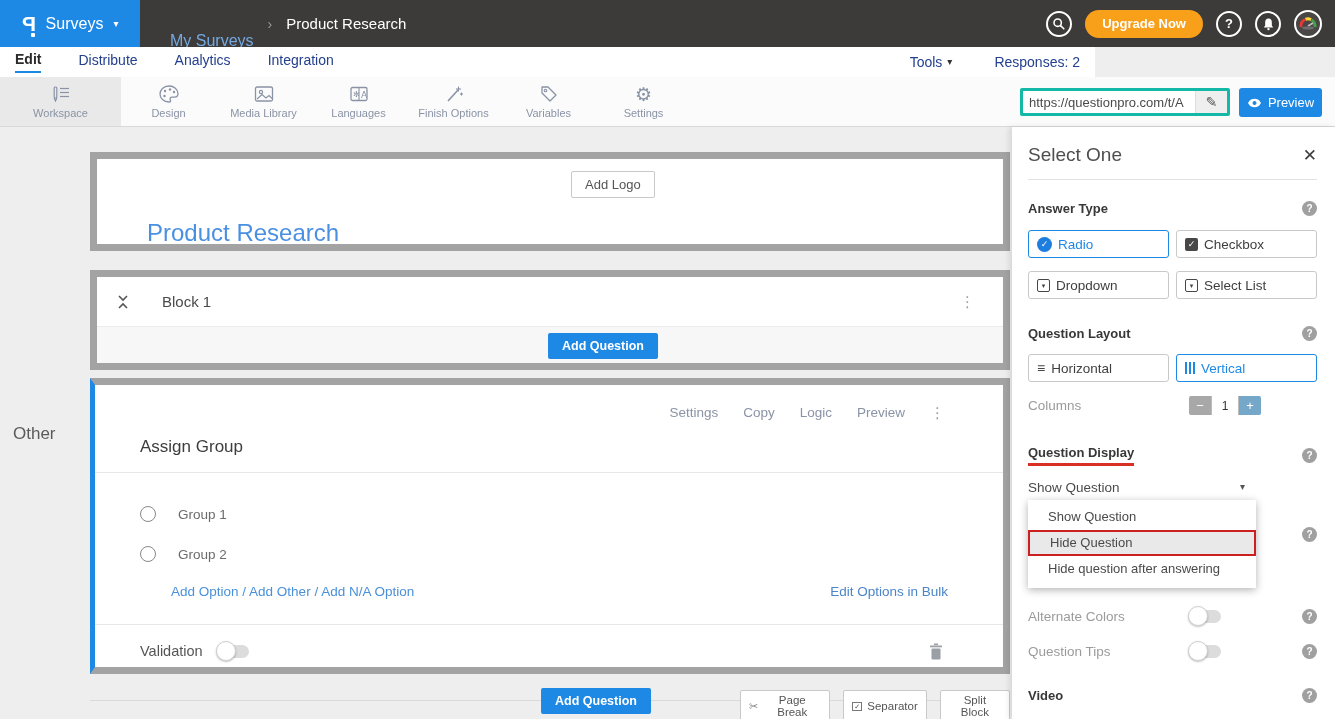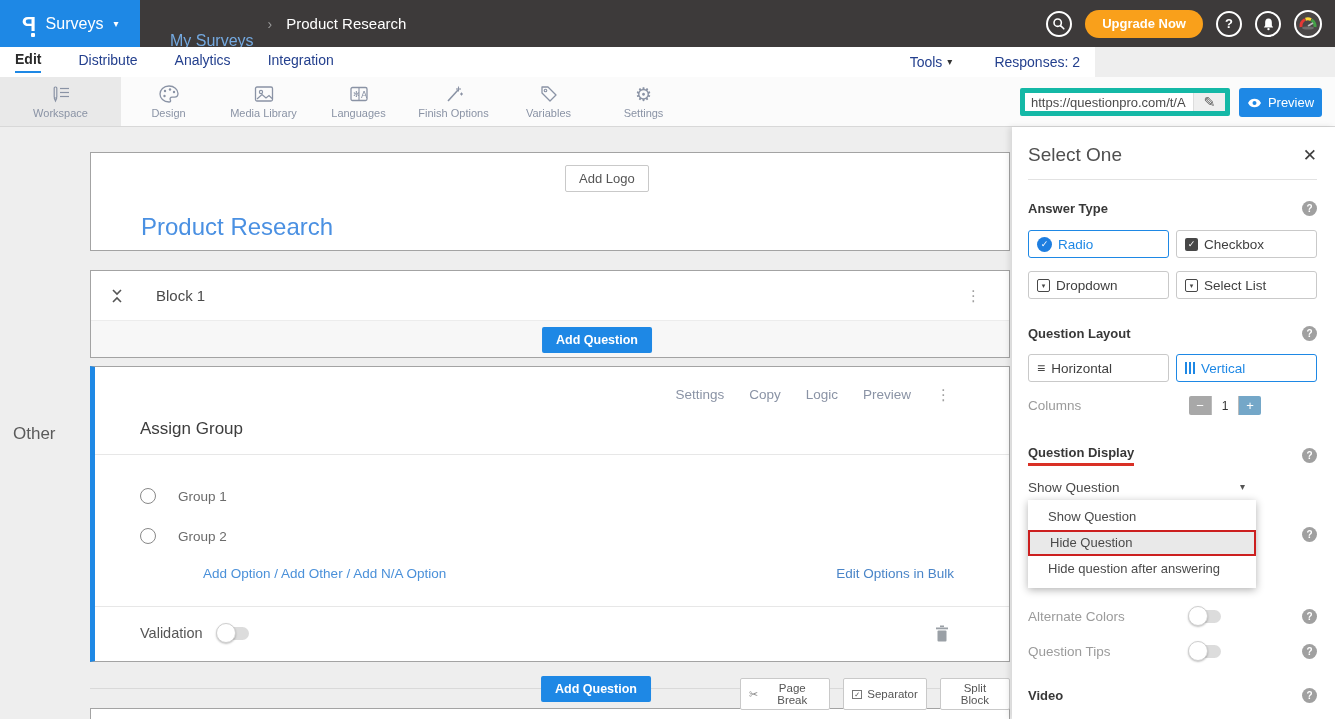--- a/index.html
+++ b/index.html
@@ -32,30 +32,30 @@
   .tools-link .caret { color:#333; }
   .responses { font-size:14px; color:#24408e; cursor:pointer; }
 
   
   .toolbar { position:absolute; left:0; top:77px; width:1335px; height:50px; background:#fbfbfb; border-bottom:1px solid #d8d8d8; display:flex; align-items:stretch; }
   .tool-item { width:95px; display:flex; flex-direction:column; align-items:center; justify-content:center; gap:3px; cursor:pointer; color:#8a93a5; }
   .tool-item.active { width:121px; background:#e9e9e9; }
   .tool-item .tlabel { font-size:11px; color:#8a93a5; }
   .tool-item svg { display:block; }
   .gear-glyph { font-size:19px; line-height:20px; color:#8a93a5; font-family:"DejaVu Sans",sans-serif; }
-  .url-field { position:absolute; right:105px; top:11px; width:210px; height:28px; border:5px solid #14b8a6; border-radius:2px; background:#fff; display:flex; overflow:hidden; }
+  .url-field { position:absolute; right:105px; top:11px; width:210px; height:28px; border:3px solid #14b8a6; border-radius:2px; background:#fff; display:flex; overflow:hidden; }
   .url-field input { flex:1; border:none; outline:none; font-size:13px; color:#4a4a4a; padding:0 6px; font-family:inherit; min-width:0; }
   .url-edit { width:32px; background:#efefef; border-left:1px solid #ddd; display:flex; align-items:center; justify-content:center; color:#555; font-size:14px; cursor:pointer; }
   .preview-btn { position:absolute; right:13px; top:11px; width:83px; height:29px; background:#1e88e5; border:none; border-radius:3px; color:#fff; font-size:13px; display:flex; align-items:center; justify-content:center; gap:6px; cursor:pointer; font-family:inherit; }
 
   
   .canvas { position:absolute; left:0; top:127px; width:1335px; height:592px; background:#eeeeee; overflow:hidden; }
   .group-label { position:absolute; left:13px; top:297px; font-size:17px; color:#5a5a5a; }
   .canvas-col { position:absolute; left:90px; top:25px; width:920px; }
-  .card { background:#fff; border:1px solid #a3a3a3; }
+  .card { background:#fff; border:7px solid #a3a3a3; }
 
   .header-card { position:relative; height:99px; margin-bottom:19px; }
   .add-logo-btn { position:absolute; left:474px; top:12px; padding:5px 13px; background:#fff; border:1px solid #c9c9c9; border-radius:2px; font-size:13px; color:#555; cursor:pointer; font-family:inherit; }
   .survey-title { position:absolute; left:50px; top:60px; font-size:24px; color:#4a90e2; font-weight:400; }
 
   .block-card { position:relative; }
   .block-header { height:50px; display:flex; align-items:center; padding-left:20px; border-bottom:1px solid #ececec; }
   .collapse-icon { cursor:pointer; display:flex; }
   .block-title { margin-left:33px; font-size:15px; color:#4a4a4a; }
   .kebab { color:#a0a0a0; font-size:15px; line-height:1; cursor:pointer; letter-spacing:0; }
@@ -65,21 +65,21 @@
 
   .question-card { position:relative; margin-top:8px; height:296px; border-left:5px solid #1e88e5; }
   .q-actions { position:absolute; top:20px; right:58px; display:flex; align-items:center; gap:25px; }
   .q-action { font-size:13.5px; color:#8a93a5; cursor:pointer; }
   .q-title { margin:52px 0 0 45px; font-size:17px; color:#3d3d3d; font-weight:500; }
   .q-divider { margin-top:15px; border-bottom:1px solid #e7e7e7; }
   .q-options { margin-top:31px; padding-left:45px; }
   .q-option { display:flex; align-items:center; gap:22px; height:20px; margin-bottom:20px; cursor:pointer; }
   .radio-circle { width:16px; height:16px; border:1.5px solid #888; border-radius:50%; background:#fff; flex:0 0 auto; }
   .q-option-label { font-size:13.5px; color:#6b6b6b; }
-  .q-addlinks { margin-top:17px; padding-left:108px; font-size:13.5px; color:#4a90d9; }
+  .q-addlinks { margin-top:17px; padding-left:76px; font-size:13.5px; color:#4a90d9; }
   .q-addlinks a { color:#4a90d9; text-decoration:none; cursor:pointer; }
   .bulk-link { position:absolute; top:199px; right:55px; font-size:13.5px; color:#4a85c8; cursor:pointer; }
   .q-divider2 { position:absolute; left:0; right:0; top:239px; border-bottom:1px solid #e7e7e7; }
   .validation-row { position:absolute; left:45px; top:258px; display:flex; align-items:center; gap:14px; }
   .validation-label { font-size:14.5px; color:#555; }
   .toggle { position:relative; width:32px; height:13px; background:#dcdcdc; border-radius:7px; cursor:pointer; flex:0 0 auto; }
   .toggle .knob { position:absolute; left:-1px; top:-4px; width:20px; height:20px; border-radius:50%; background:#fff; border:1px solid #cfcfcf; box-shadow:0 1px 2px rgba(0,0,0,0.25); }
   .trash-btn { position:absolute; right:60px; top:258px; cursor:pointer; }
 
   .footer-row { position:relative; height:46px; }

